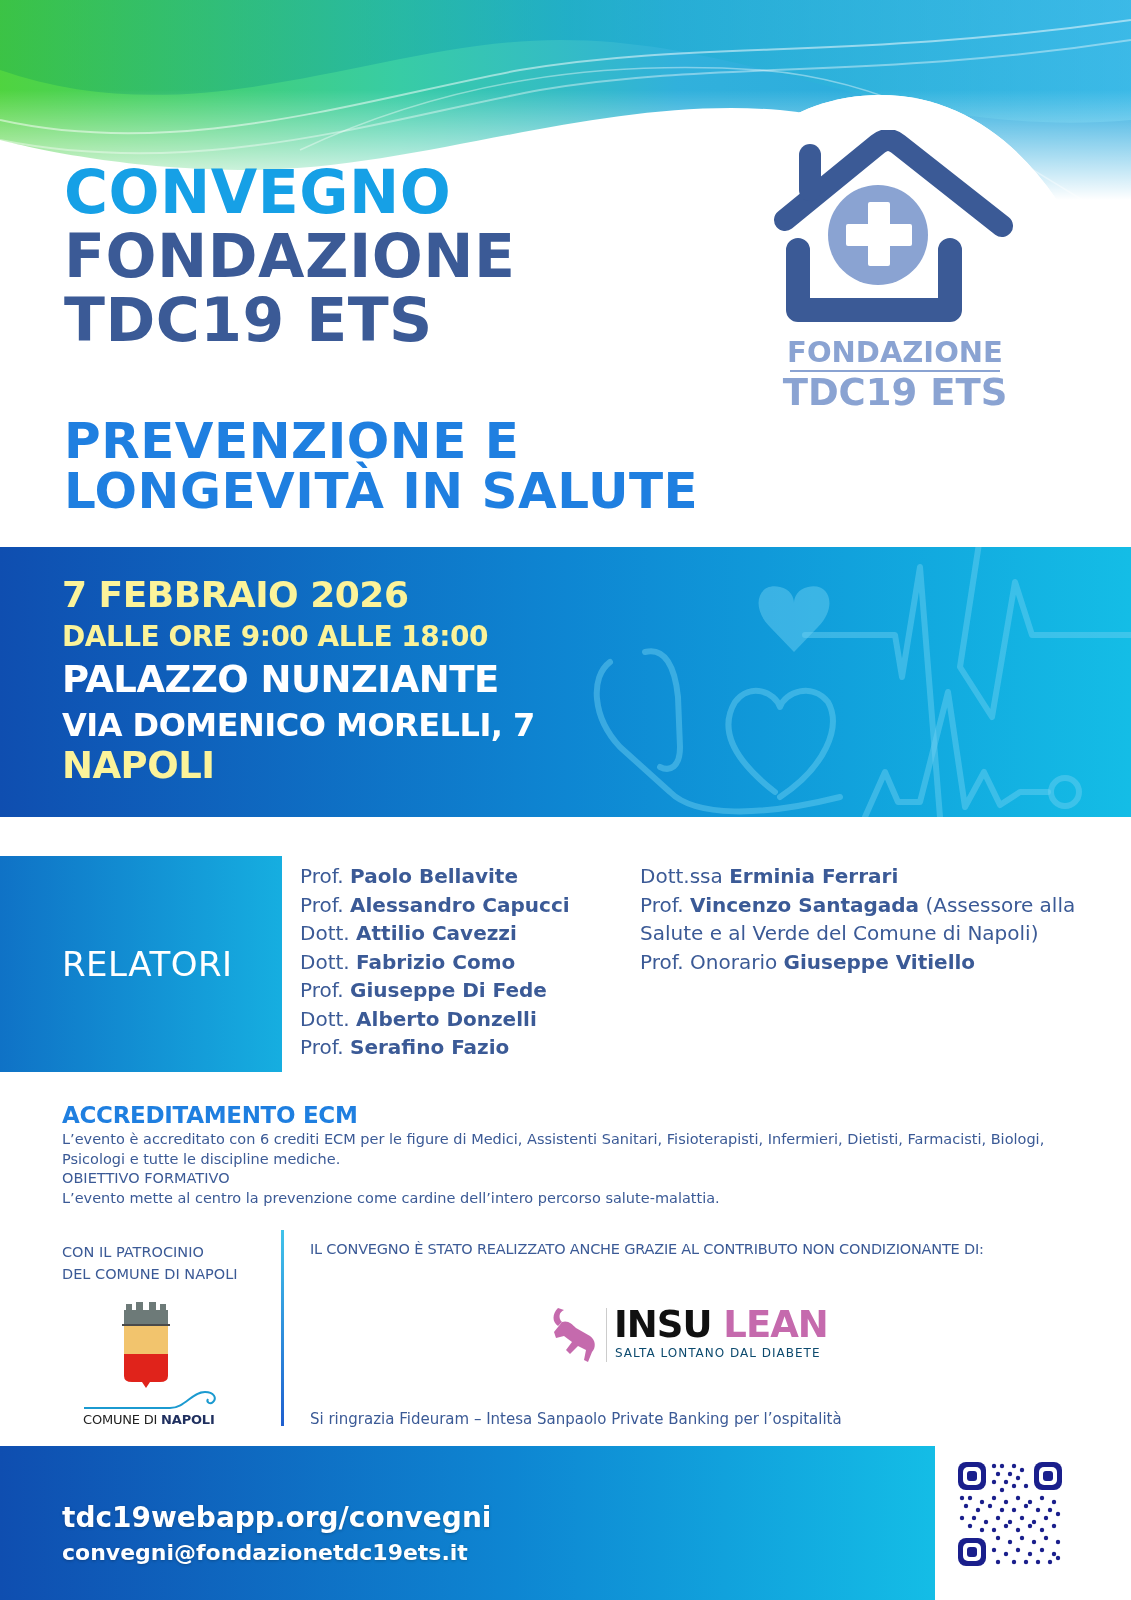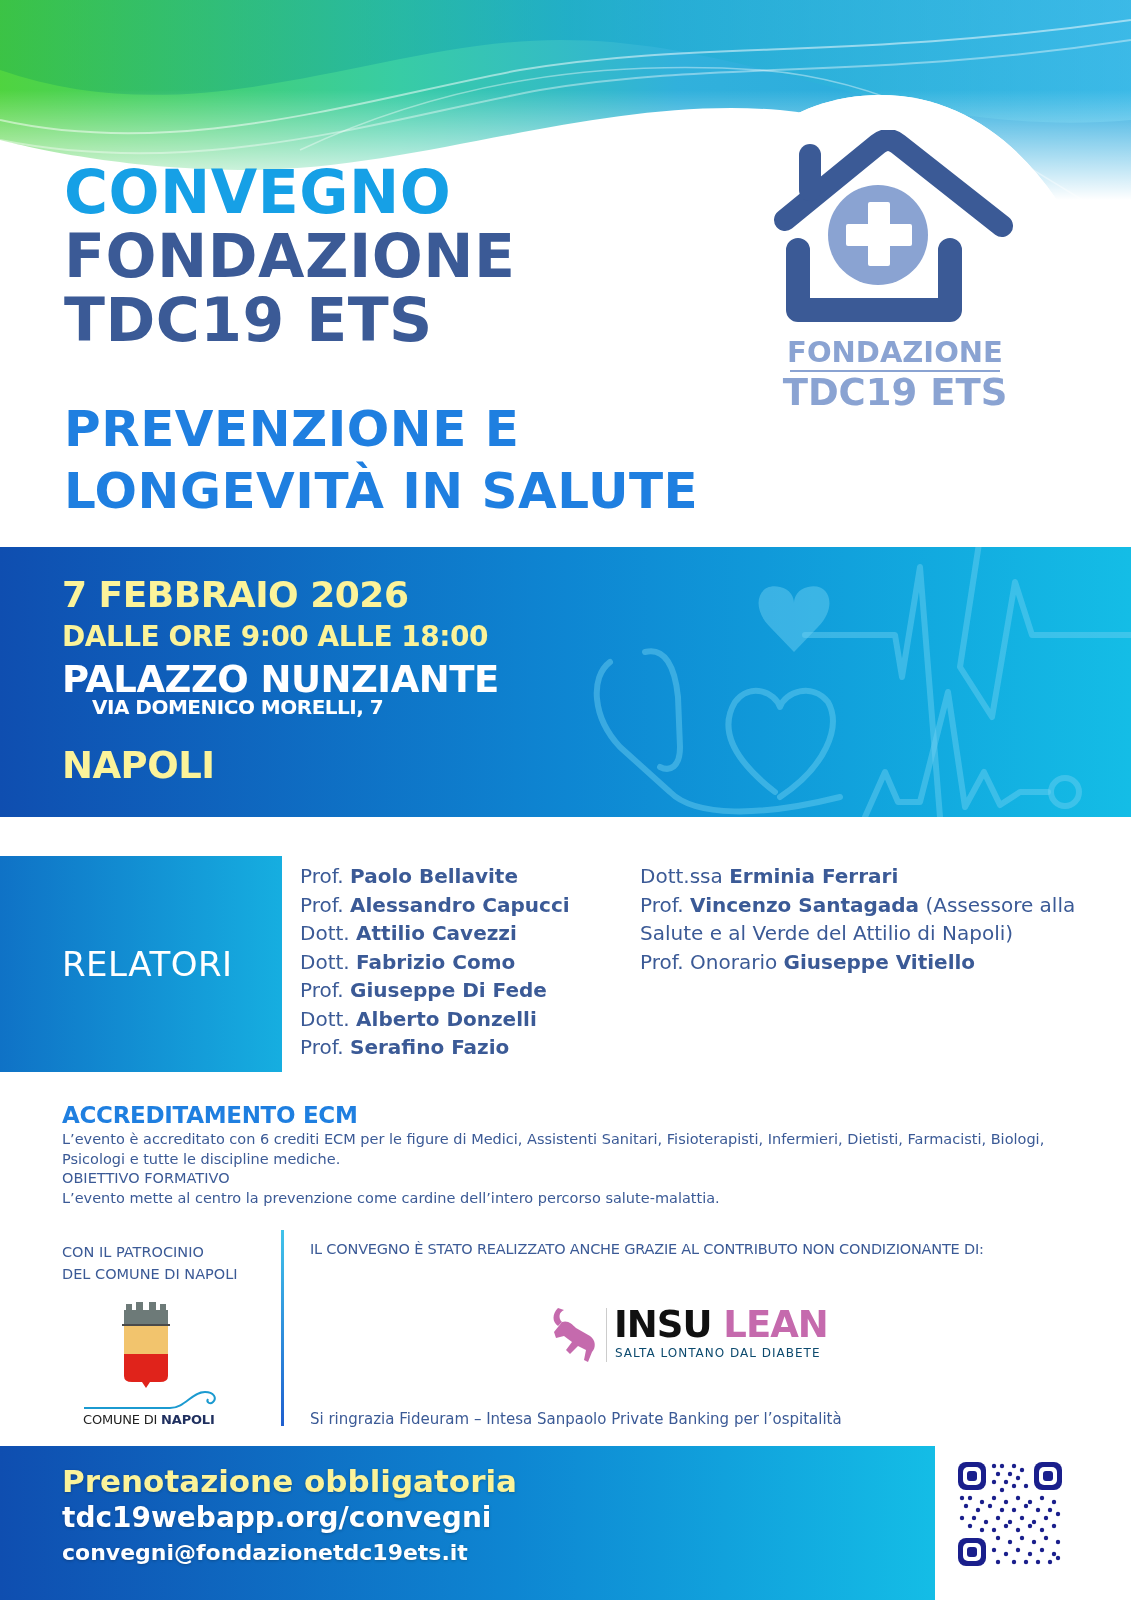--- a/index.html
+++ b/index.html
@@ -7,38 +7,38 @@
   body { position: relative; font-family: "DejaVu Sans", sans-serif; color: #3b5a96; }
 
   
   .hero-bg { position: absolute; left: 0; top: 0; width: 1131px; height: 540px; overflow: hidden; }
   .hero-bg svg { position: absolute; left: 0; top: 0; }
 
   .title { position: absolute; left: 64px; font-weight: 800; letter-spacing: 0.5px; line-height: 1; }
   .t1 { top: 162px; font-size: 60px; color: #16a0e6; }
   .t2 { top: 226px; font-size: 60px; color: #3b5a96; }
   .t3 { top: 290px; font-size: 60px; color: #3b5a96; }
-  .t4 { top: 404px; font-size: 50px; color: #1f7fe0; }
+  .t4 { top: 416px; font-size: 50px; color: #1f7fe0; }
   .t5 { top: 466px; font-size: 50px; color: #1f7fe0; }
 
   .logo-wrap { position: absolute; left: 760px; top: 130px; width: 270px; height: 290px; }
   .logo-text { position: absolute; left: 0; width: 270px; text-align: center; font-weight: 800; color: #8aa3d2; line-height: 1; }
   .lt1 { top: 208px; font-size: 29px; }
   .lt-line { position: absolute; left: 30px; top: 240px; width: 210px; height: 2px; background: #8aa3d2; }
   .lt2 { top: 244px; font-size: 37px; }
 
   
   .event-band { position: absolute; left: 0; top: 547px; width: 1131px; height: 270px;
     background: linear-gradient(90deg, #0f4eb0 0%, #0e86d2 50%, #14bde6 100%); overflow: hidden; }
   .event-band svg { position: absolute; left: 580px; top: 0; }
   .ev { position: absolute; left: 62px; font-weight: 800; line-height: 1; letter-spacing: -0.5px; }
   .ev-date { top: 30px; font-size: 36px; color: #fbf39a; }
   .ev-time { top: 76px; font-size: 28px; color: #fbf39a; }
   .ev-place { top: 114px; font-size: 37px; color: #ffffff; }
-  .ev-addr { top: 150px; font-size: 20px; color: #ffffff; margin-left: 30px; }
+  .ev-addr { top: 162px; font-size: 32px; color: #ffffff; }
   .ev-city { top: 200px; font-size: 37px; color: #fbf39a; }
 
   
   .rel-box { position: absolute; left: 0; top: 856px; width: 282px; height: 216px;
     background: linear-gradient(90deg, #0f72c6 0%, #16aee0 100%); }
   .rel-label { position: absolute; left: 62px; top: 88px; font-size: 34px; font-weight: 400; color: #ffffff; letter-spacing: 0.5px; }
   .rel-col { position: absolute; top: 862px; font-size: 20px; line-height: 28.5px; color: #3b5a96; }
   .rel-col.c1 { left: 300px; width: 330px; }
   .rel-col.c2 { left: 640px; width: 440px; }
   .rel-col .row { white-space: nowrap; }
@@ -158,21 +158,21 @@
   <div class="row"><span>Prof.</span> <b>Alessandro Capucci</b></div>
   <div class="row"><span>Dott.</span> <b>Attilio Cavezzi</b></div>
   <div class="row"><span>Dott.</span> <b>Fabrizio Como</b></div>
   <div class="row"><span>Prof.</span> <b>Giuseppe Di Fede</b></div>
   <div class="row"><span>Dott.</span> <b>Alberto Donzelli</b></div>
   <div class="row"><span>Prof.</span> <b>Serafino Fazio</b></div>
 </div>
 
 <div class="rel-col c2">
   <div class="row"><span>Dott.ssa</span> <b>Erminia Ferrari</b></div>
-  <div class="row wrap"><span>Prof.</span> <b>Vincenzo Santagada</b> <span>(Assessore alla Salute e al Verde del Attilio di Napoli)</span></div>
+  <div class="row wrap"><span>Prof.</span> <b>Vincenzo Santagada</b> <span>(Assessore alla Salute e al Verde del Comune di Napoli)</span></div>
   <div class="row"><span>Prof. Onorario</span> <b>Giuseppe Vitiello</b></div>
 </div>
 
 <div class="ecm-title">ACCREDITAMENTO ECM</div>
 <div class="ecm-body">
   <div>L’evento è accreditato con 6 crediti ECM per le figure di Medici, Assistenti Sanitari, Fisioterapisti, Infermieri, Dietisti, Farmacisti, Biologi, Psicologi e tutte le discipline mediche.</div>
   <div>OBIETTIVO FORMATIVO</div>
   <div>L’evento mette al centro la prevenzione come cardine dell’intero percorso salute-malattia.</div>
 </div>
 
@@ -207,21 +207,20 @@
     <path d="M12,16 C18,14 22,18 26,22 L40,30 C46,34 46,42 42,46 L38,56 L34,54 L36,44 L28,40 L20,48 L16,44 L22,36 L14,30 L6,32 L4,26 Z" fill="#c56aad"></path>
   </svg>
   <div class="insu-sep"></div>
   <div class="insu-main"><span class="a">INSU</span> <span class="b">LEAN</span></div>
   <div class="insu-sub">SALTA LONTANO DAL DIABETE</div>
 </div>
 
 <div class="thanks">Si ringrazia Fideuram – Intesa Sanpaolo Private Banking per l’ospitalità</div>
 
 <div class="footer">
-  <div class="ft ft1">Prenotazione obbligatoria</div>
   <div class="ft ft2">tdc19webapp.org/convegni</div>
   <div class="ft ft3">convegni@fondazionetdc19ets.it</div>
 </div>
 
 <svg class="qr" width="104" height="104" viewBox="0 0 104 104">
   <g fill="#1a1f8c">
     <rect x="0" y="0" width="28" height="28" rx="8"></rect>
     <rect x="76" y="0" width="28" height="28" rx="8"></rect>
     <rect x="0" y="76" width="28" height="28" rx="8"></rect>
   </g>

